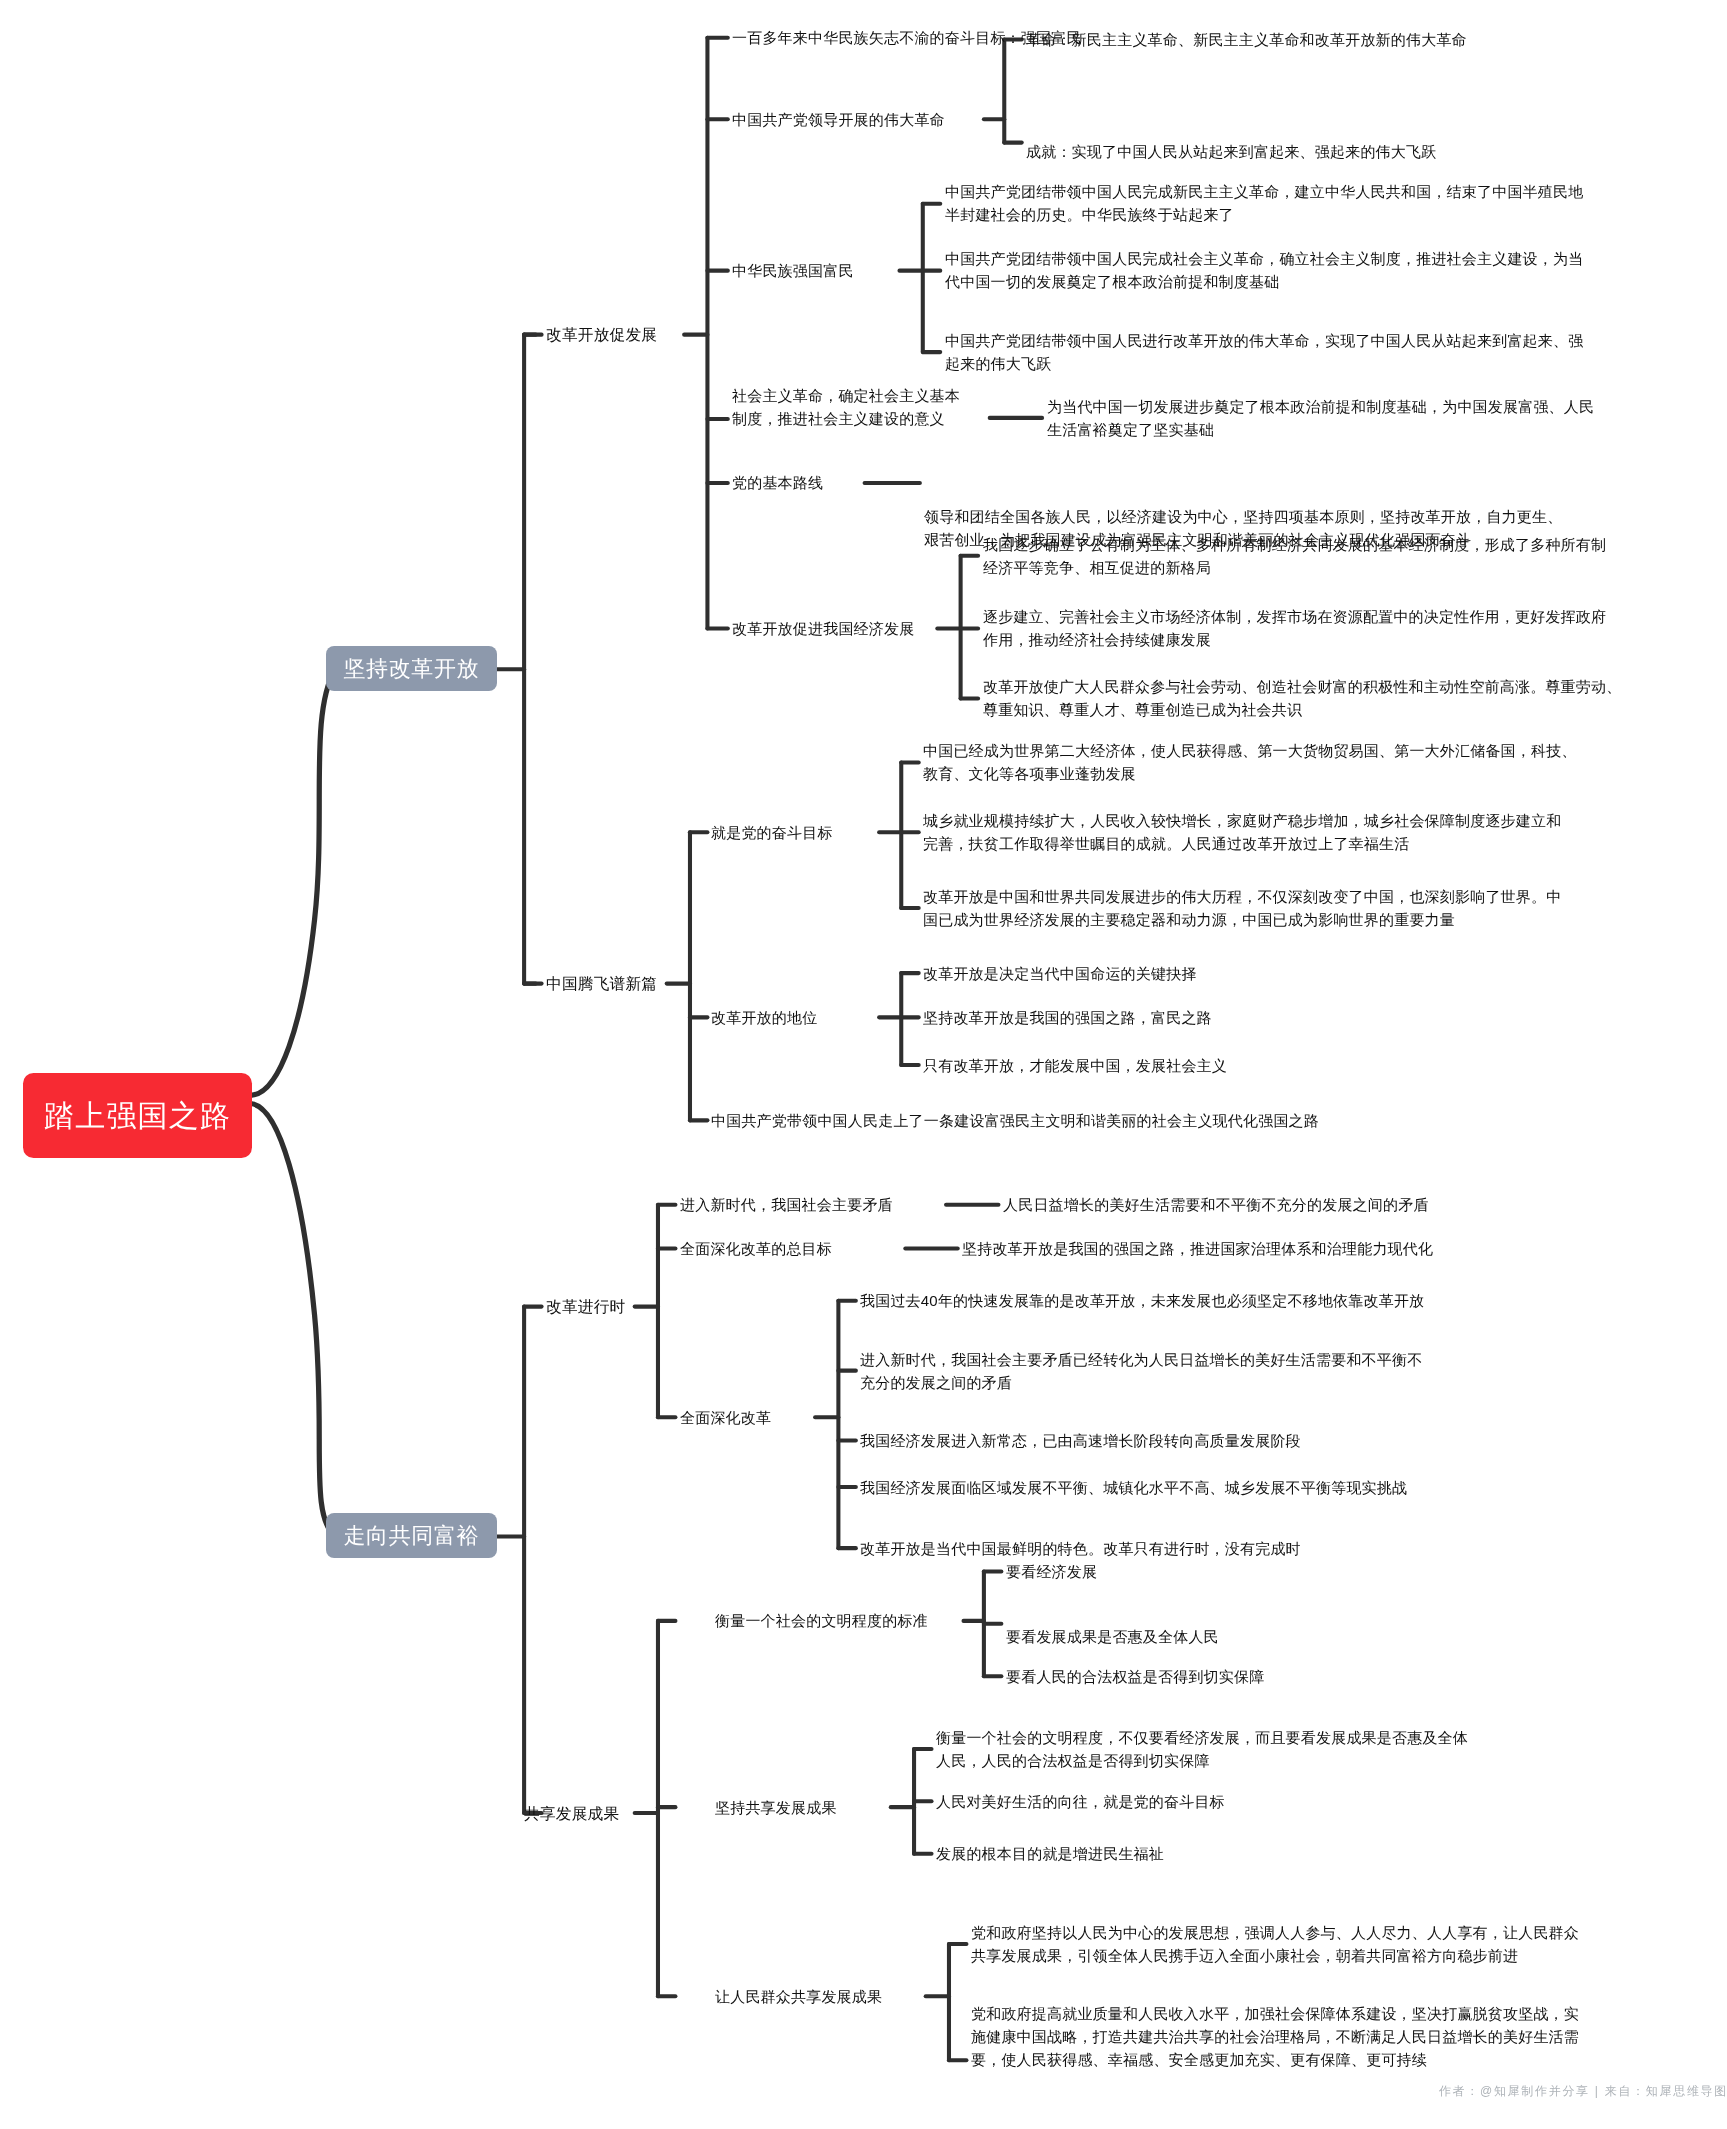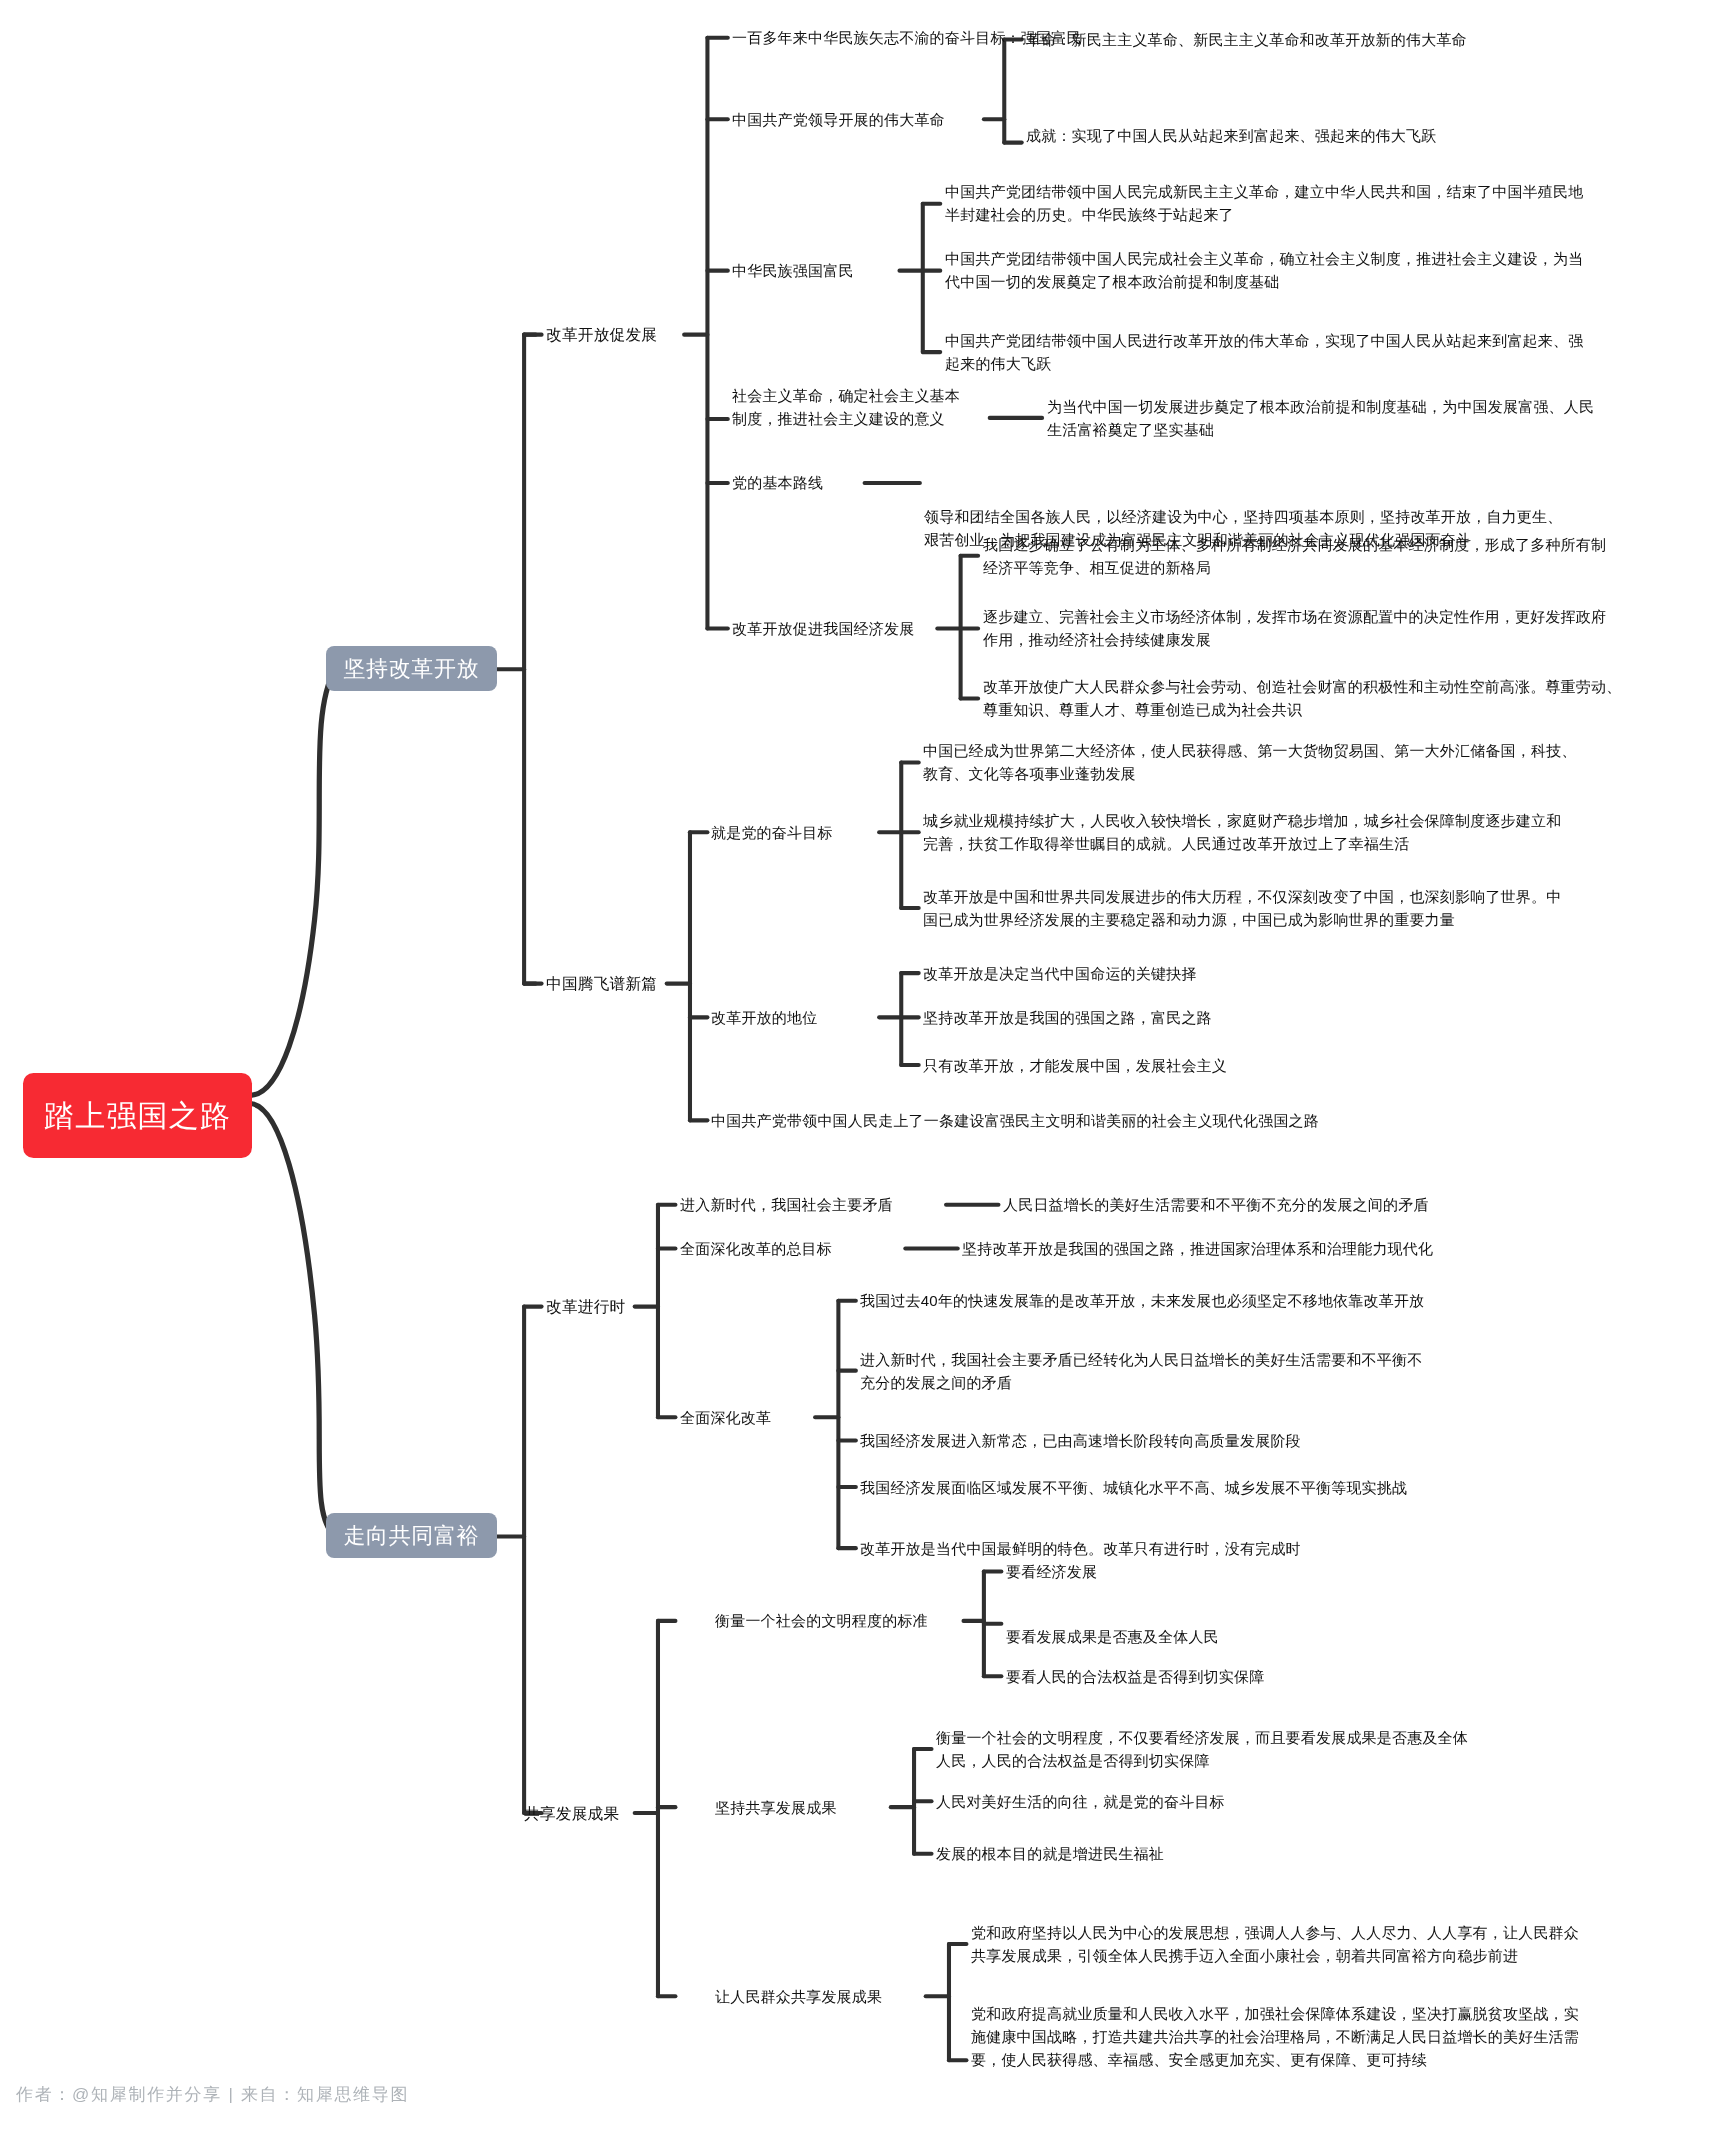--- a/index.html
+++ b/index.html
@@ -46,25 +46,25 @@
     font-size: 15px;
     line-height: 23px;
     letter-spacing: 0.2px;
     white-space: pre-line;
   }
   .t-node.nowrap { white-space: nowrap; }
   .t-node.l2 { font-size: 15.7px; }
 
   .footer {
     position:absolute;
-    left:16px; right:0;
+    left:1px; right:0;
     top: 2083px;
-    text-align:left;
+    text-align:right;
     color:#aeb3b8;
-    font-size: 17px;
+    font-size: 12px;
     letter-spacing: 1.7px;
   }
 </style>
 </head>
 <body>
 
 <div id="canvas">
 
   <svg class="links" viewBox="0 0 2968 3658" xmlns="http://www.w3.org/2000/svg">
     <g fill="none" stroke="#2f2f2f" stroke-width="7" stroke-linecap="round" stroke-linejoin="round">
@@ -182,21 +182,21 @@
   <div class="node l1-node" style="left:326px; top:646px;">坚持改革开放</div>
 
   <div class="node l1-node" style="left:326px; top:1513px;">走向共同富裕</div>
 
   <div class="node t-node l2 nowrap" style="left:546px; top:323px;">改革开放促发展</div>
 
   <div class="node t-node nowrap" style="left:732px; top:26px;">一百多年来中华民族矢志不渝的奋斗目标：强国富民</div>
 
   <div class="node t-node nowrap" style="left:732px; top:108px;">中国共产党领导开展的伟大革命</div>
   <div class="node t-node nowrap" style="left:1026px; top:28px;">革命：新民主主义革命、新民主主义革命和改革开放新的伟大革命</div>
-  <div class="node t-node nowrap" style="left:1026px; top:124px;">成就：实现了中国人民从站起来到富起来、强起来的伟大飞跃</div>
+  <div class="node t-node nowrap" style="left:1026px; top:141px;font-family:Liberation Serif, serif;">成就：实现了中国人民从站起来到富起来、强起来的伟大飞跃</div>
 
   <div class="node t-node nowrap" style="left:732px; top:259px;">中华民族强国富民</div>
   <div class="node t-node" style="left:945px; top:180px; width:768px;">中国共产党团结带领中国人民完成新民主主义革命，建立中华人民共和国，结束了中国半殖民地
 半封建社会的历史。中华民族终于站起来了</div>
   <div class="node t-node" style="left:945px; top:247px; width:768px;">中国共产党团结带领中国人民完成社会主义革命，确立社会主义制度，推进社会主义建设，为当
 代中国一切的发展奠定了根本政治前提和制度基础</div>
   <div class="node t-node" style="left:945px; top:329px; width:768px;">中国共产党团结带领中国人民进行改革开放的伟大革命，实现了中国人民从站起来到富起来、强
 起来的伟大飞跃</div>
 
   <div class="node t-node" style="left:732px; top:384px; width:262px;">社会主义革命，确定社会主义基本

